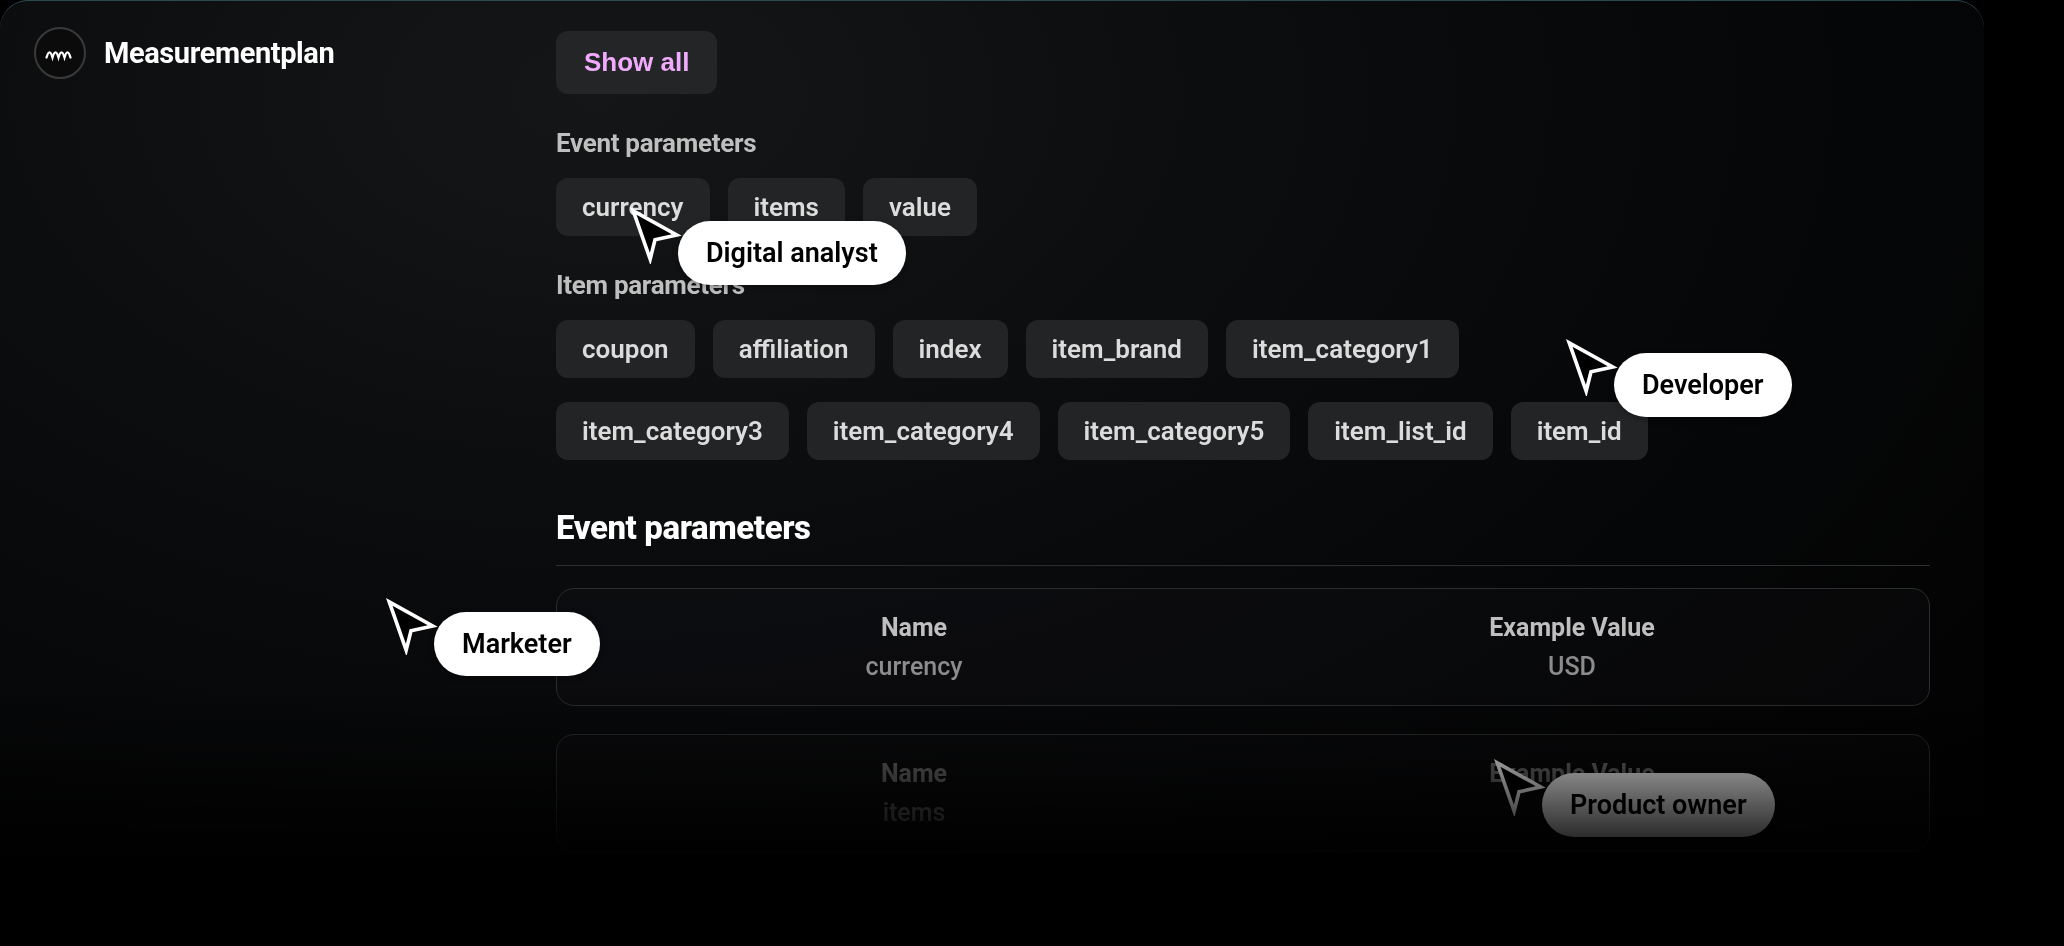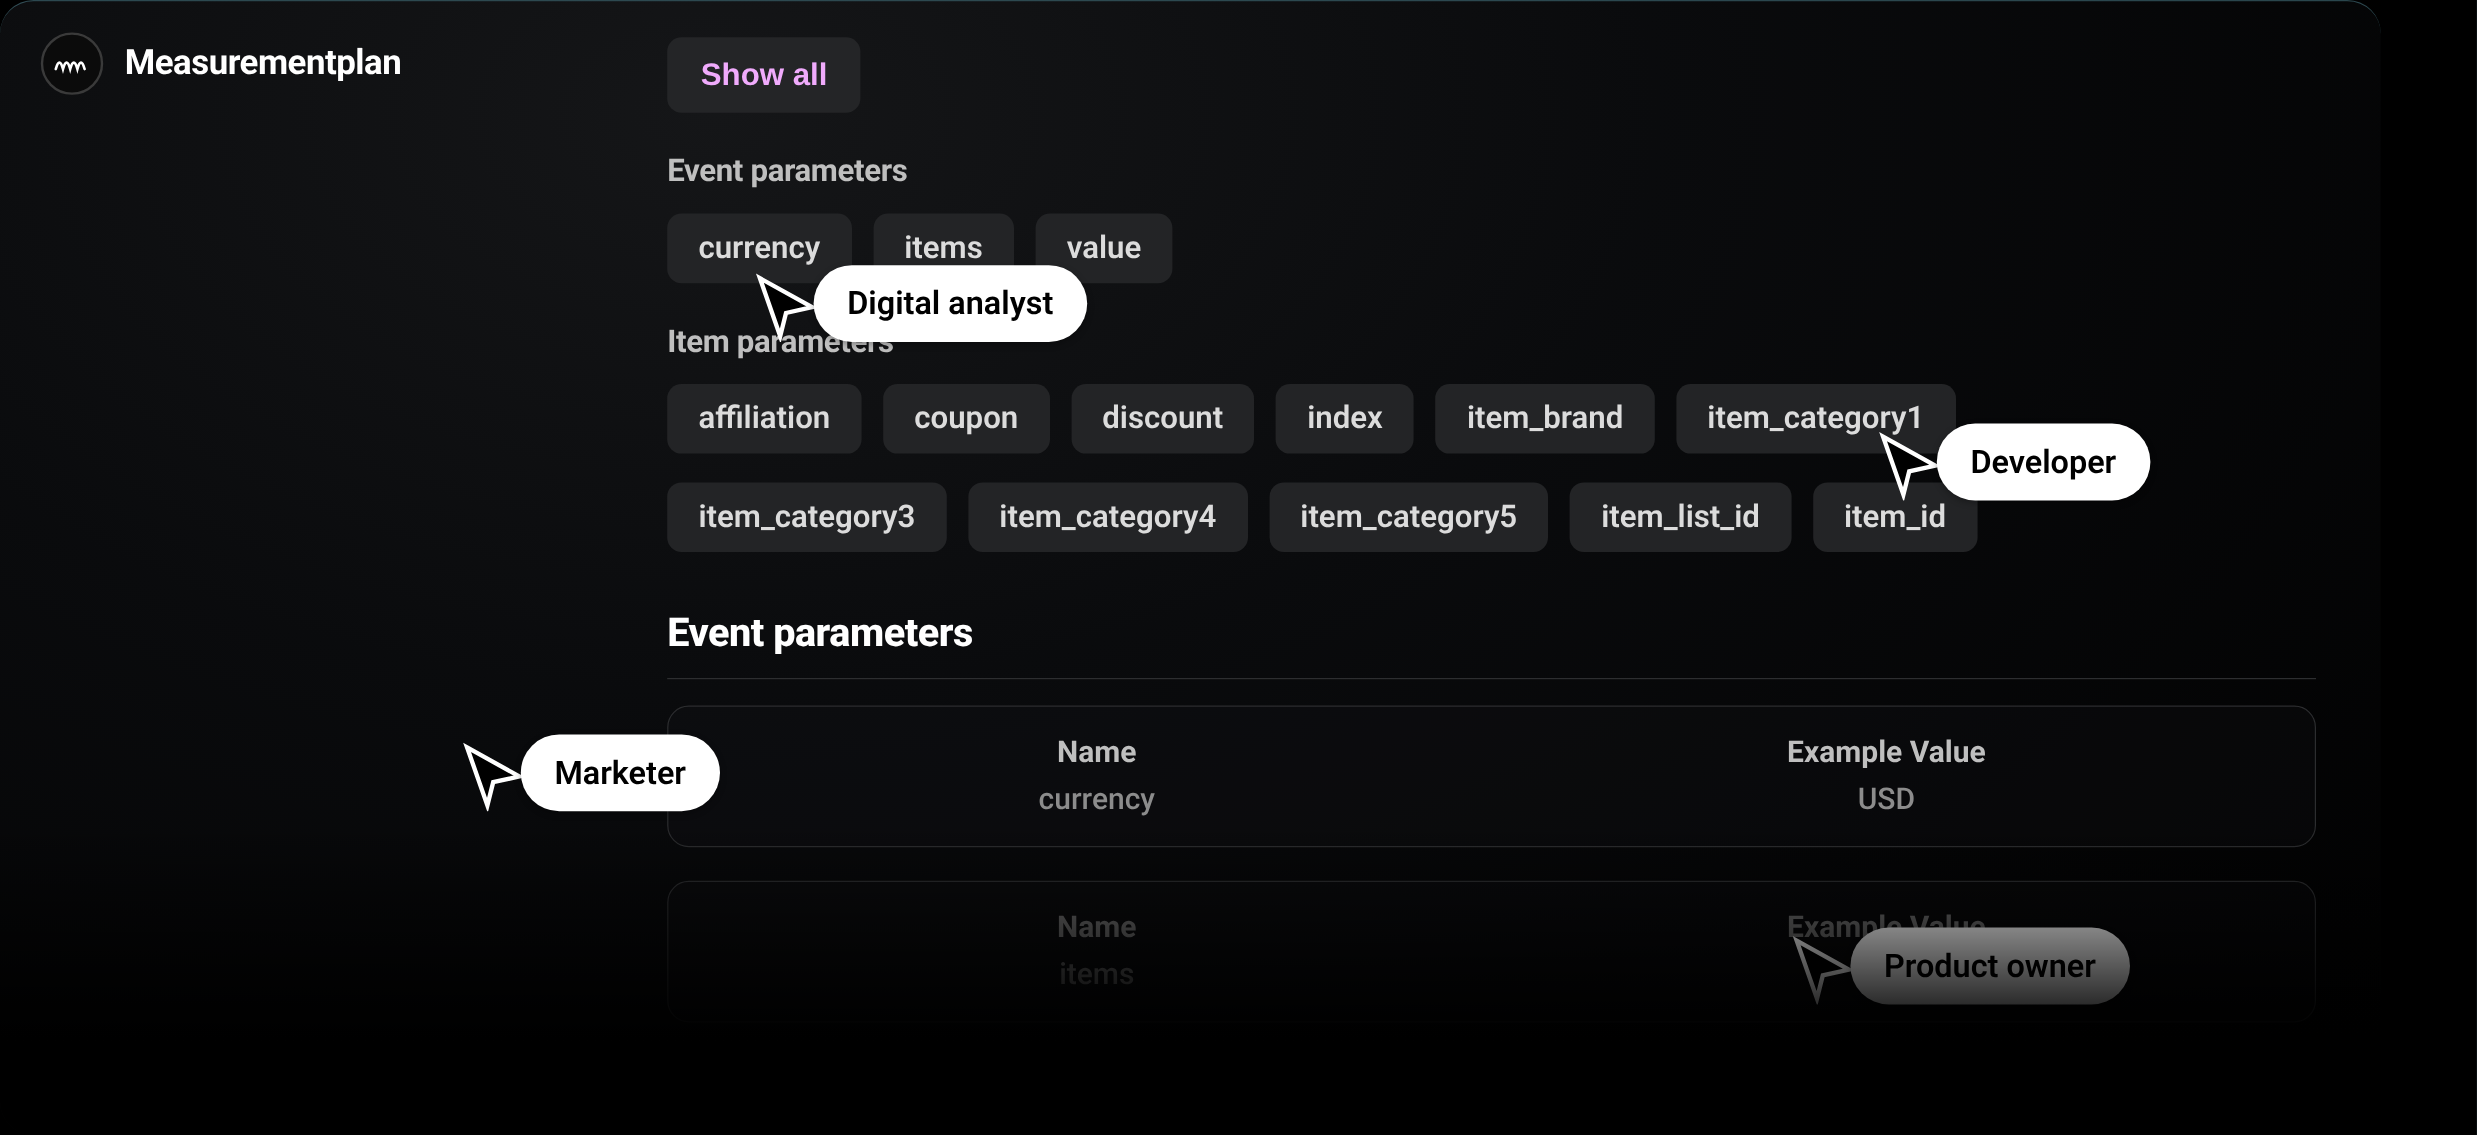--- a/index.html
+++ b/index.html
@@ -132,21 +132,21 @@
     .card-faded .field-label {
       color: #6a6a6a;
     }
     .card-faded .field-value {
       color: #5a5a5a;
     }
     
     .cursor-group {
       position: absolute;
       display: flex;
-      align-items: flex-end;
+      align-items: center;
       pointer-events: none;
     }
     .cursor-svg {
       width: 58px;
       height: 58px;
       flex-shrink: 0;
     }
     .cursor-label {
       background: #fff;
       color: #000;
@@ -187,23 +187,22 @@
 
     <div class="section-label">Event parameters</div>
     <div class="chips">
       <div class="chip">currency</div>
       <div class="chip">items</div>
       <div class="chip">value</div>
     </div>
 
     <div class="section-label">Item parameters</div>
     <div class="chips">
+      <div class="chip">coupon</div>
       <div class="chip">affiliation</div>
-      <div class="chip">coupon</div>
-      <div class="chip">discount</div>
       <div class="chip">index</div>
       <div class="chip">item_brand</div>
       <div class="chip">item_category1</div>
     </div>
     <div class="chips" style="margin-top:24px">
       <div class="chip">item_category3</div>
       <div class="chip">item_category4</div>
       <div class="chip">item_category5</div>
       <div class="chip">item_list_id</div>
       <div class="chip">item_id</div>

